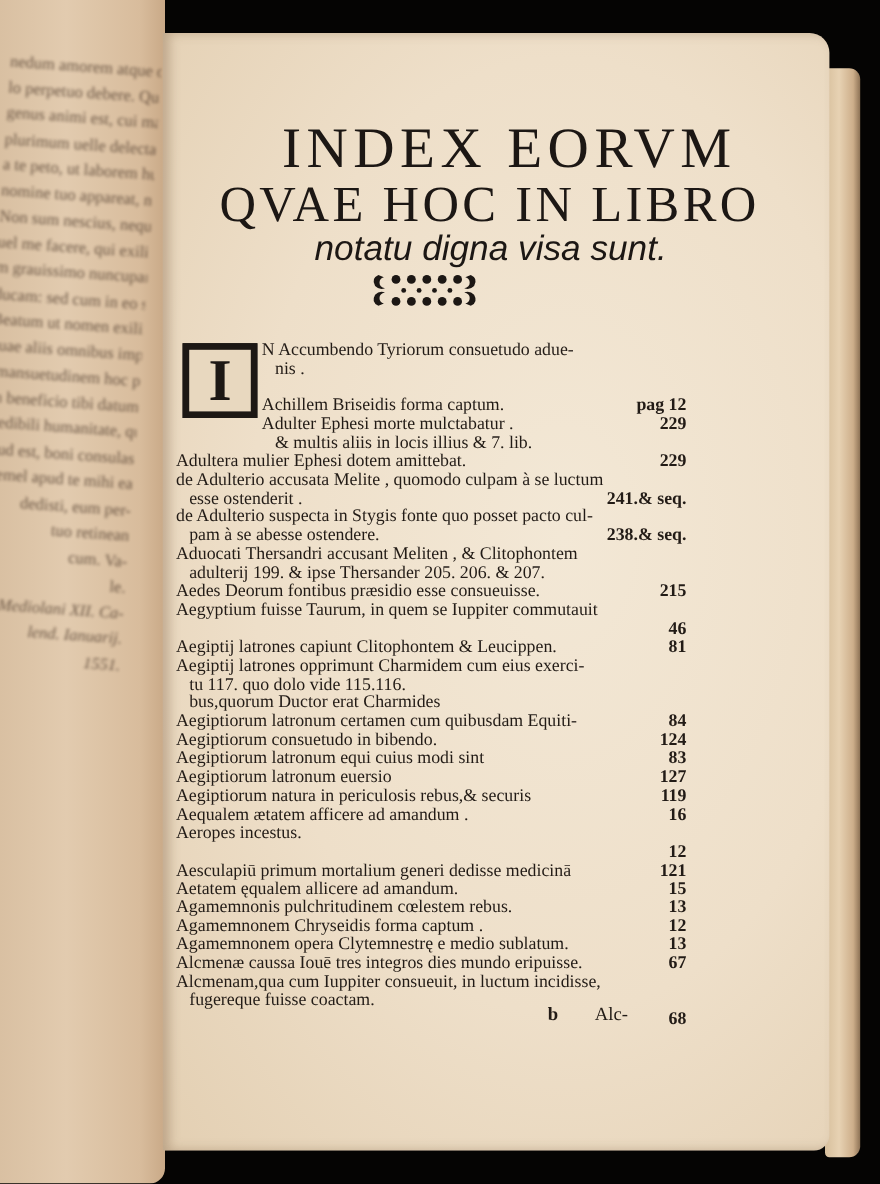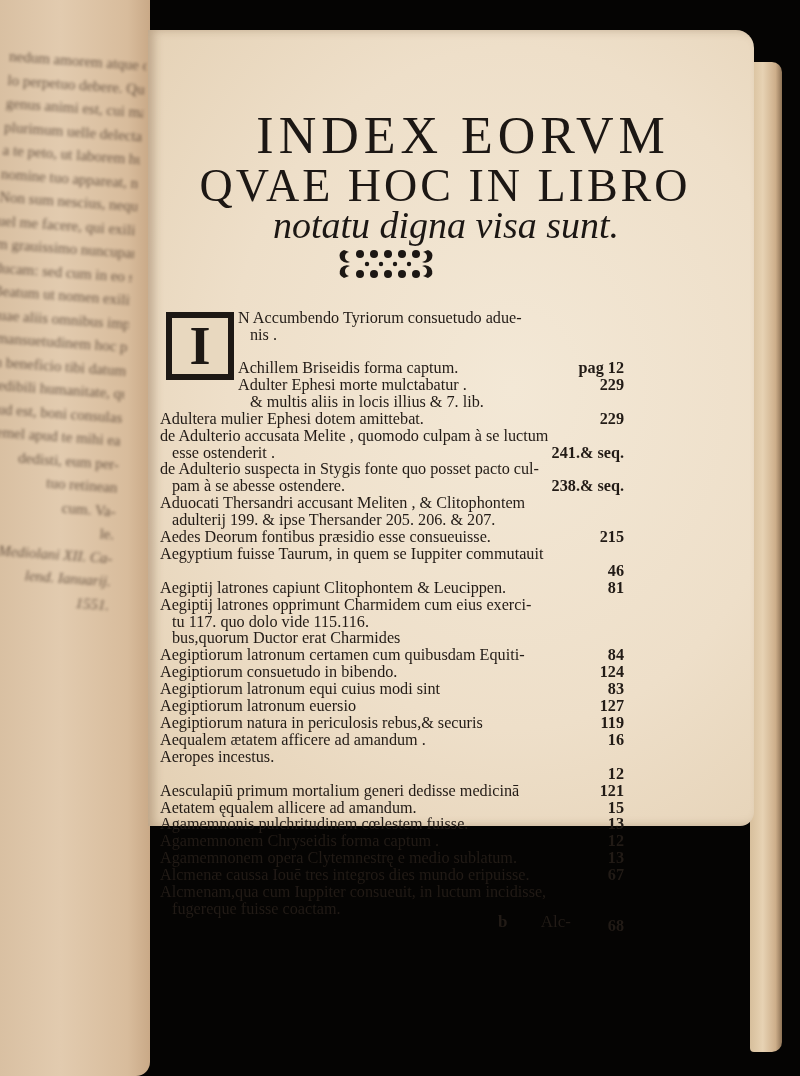--- a/index.html
+++ b/index.html
@@ -26,36 +26,36 @@
       opacity: 0.85;
     }
     .left-text .ln { white-space: nowrap; overflow: hidden; }
     .left-text .it { font-style: italic; }
     .spine-edge {
       position: absolute; left: 750px; top: 62px; width: 32px; height: 990px;
       background: linear-gradient(90deg, #d7bf9c 0%, #e7d2b3 40%, #cdae8a 80%, #8d7255 100%);
       border-radius: 4px 10px 10px 4px;
     }
     .right-page {
-      position: absolute; left: 148px; top: 30px; width: 606px; height: 796px;
+      position: absolute; left: 148px; top: 30px; width: 606px; height: 1016px;
       background: radial-gradient(ellipse at 60% 45%, #f3e8d6 0%, #eedfc9 55%, #e3cfb2 100%);
       border-radius: 0 18px 14px 0;
       box-shadow: inset 6px 0 10px rgba(120, 90, 60, 0.35);
     }
     .title-block { position: absolute; left: 0; top: 78px; width: 606px; text-align: center; color: #1c1714; }
     .title-1 {
       font-family: "Liberation Serif", serif; font-size: 52px; letter-spacing: 5px;
       line-height: 56px; margin-left: 24px;
     }
     .title-2 {
       font-family: "Liberation Serif", serif; font-size: 46px; letter-spacing: 3px;
       line-height: 40px; margin-top: 2px; margin-left: -12px;
     }
     .title-3 {
-      font-family: Liberation Serif, serif; font-style: italic; font-size: 38px;
+      font-family: Liberation Sans, sans-serif; font-style: italic; font-size: 32px;
       line-height: 34px; margin-top: 2px; margin-left: -10px;
     }
     .ornament {
       position: absolute; left: 188px; top: 214px; width: 100px; height: 40px;
     }
     .entries {
       position: absolute; left: 12px; top: 280px; width: 464px;
       color: #221b16;
       font-family: "Liberation Serif", serif; font-size: 16.2px; line-height: 16.9px;
     }
@@ -234,21 +234,21 @@
     </div>
     <div class="entry">
       <span class="line">Aesculapiū primum mortalium generi dedisse medicinā</span>
       <span class="pg">121</span>
     </div>
     <div class="entry">
       <span class="line">Aetatem ęqualem allicere ad amandum.</span>
       <span class="pg">15</span>
     </div>
     <div class="entry">
-      <span class="line">Agamemnonis pulchritudinem cœlestem fuisse.</span>
+      <span class="line">Agamemnonis pulchritudinem cœlestem rebus.</span>
       <span class="pg">13</span>
     </div>
     <div class="entry">
       <span class="line">Agamemnonem Chryseidis forma captum .</span>
       <span class="pg">12</span>
     </div>
     <div class="entry">
       <span class="line">Agamemnonem opera Clytemnestrę e medio sublatum.</span>
       <span class="pg">13</span>
     </div>

